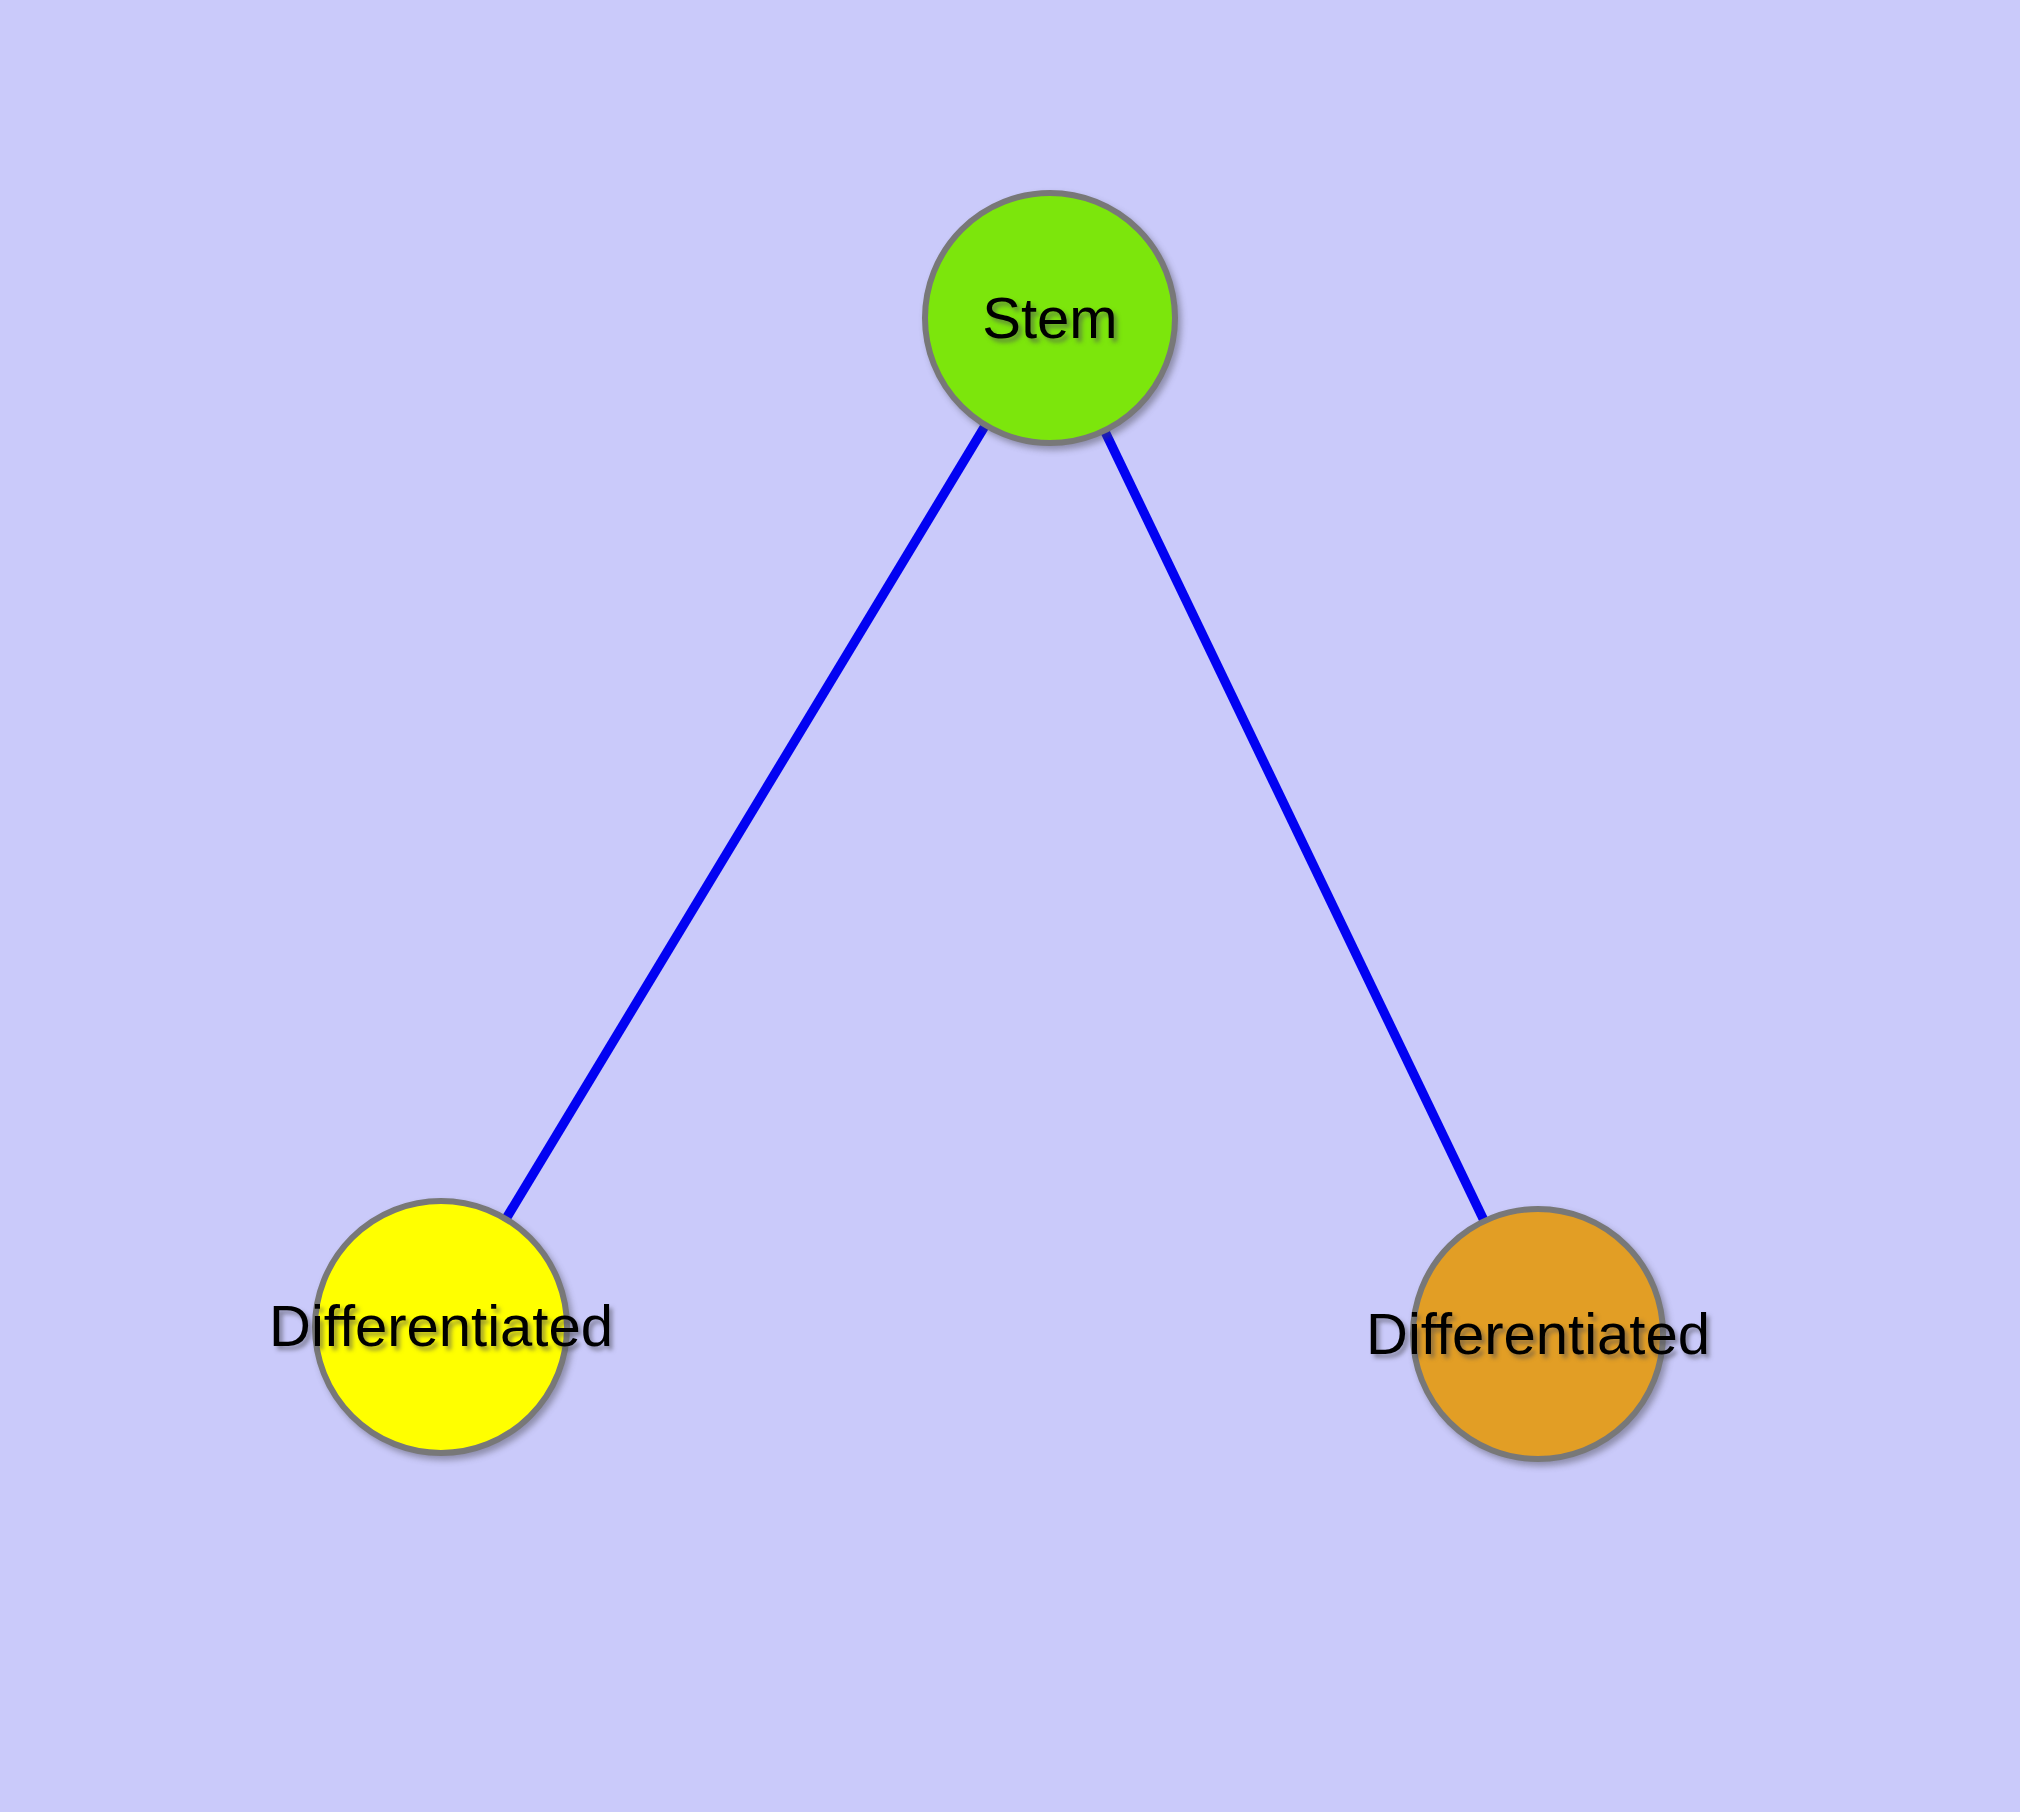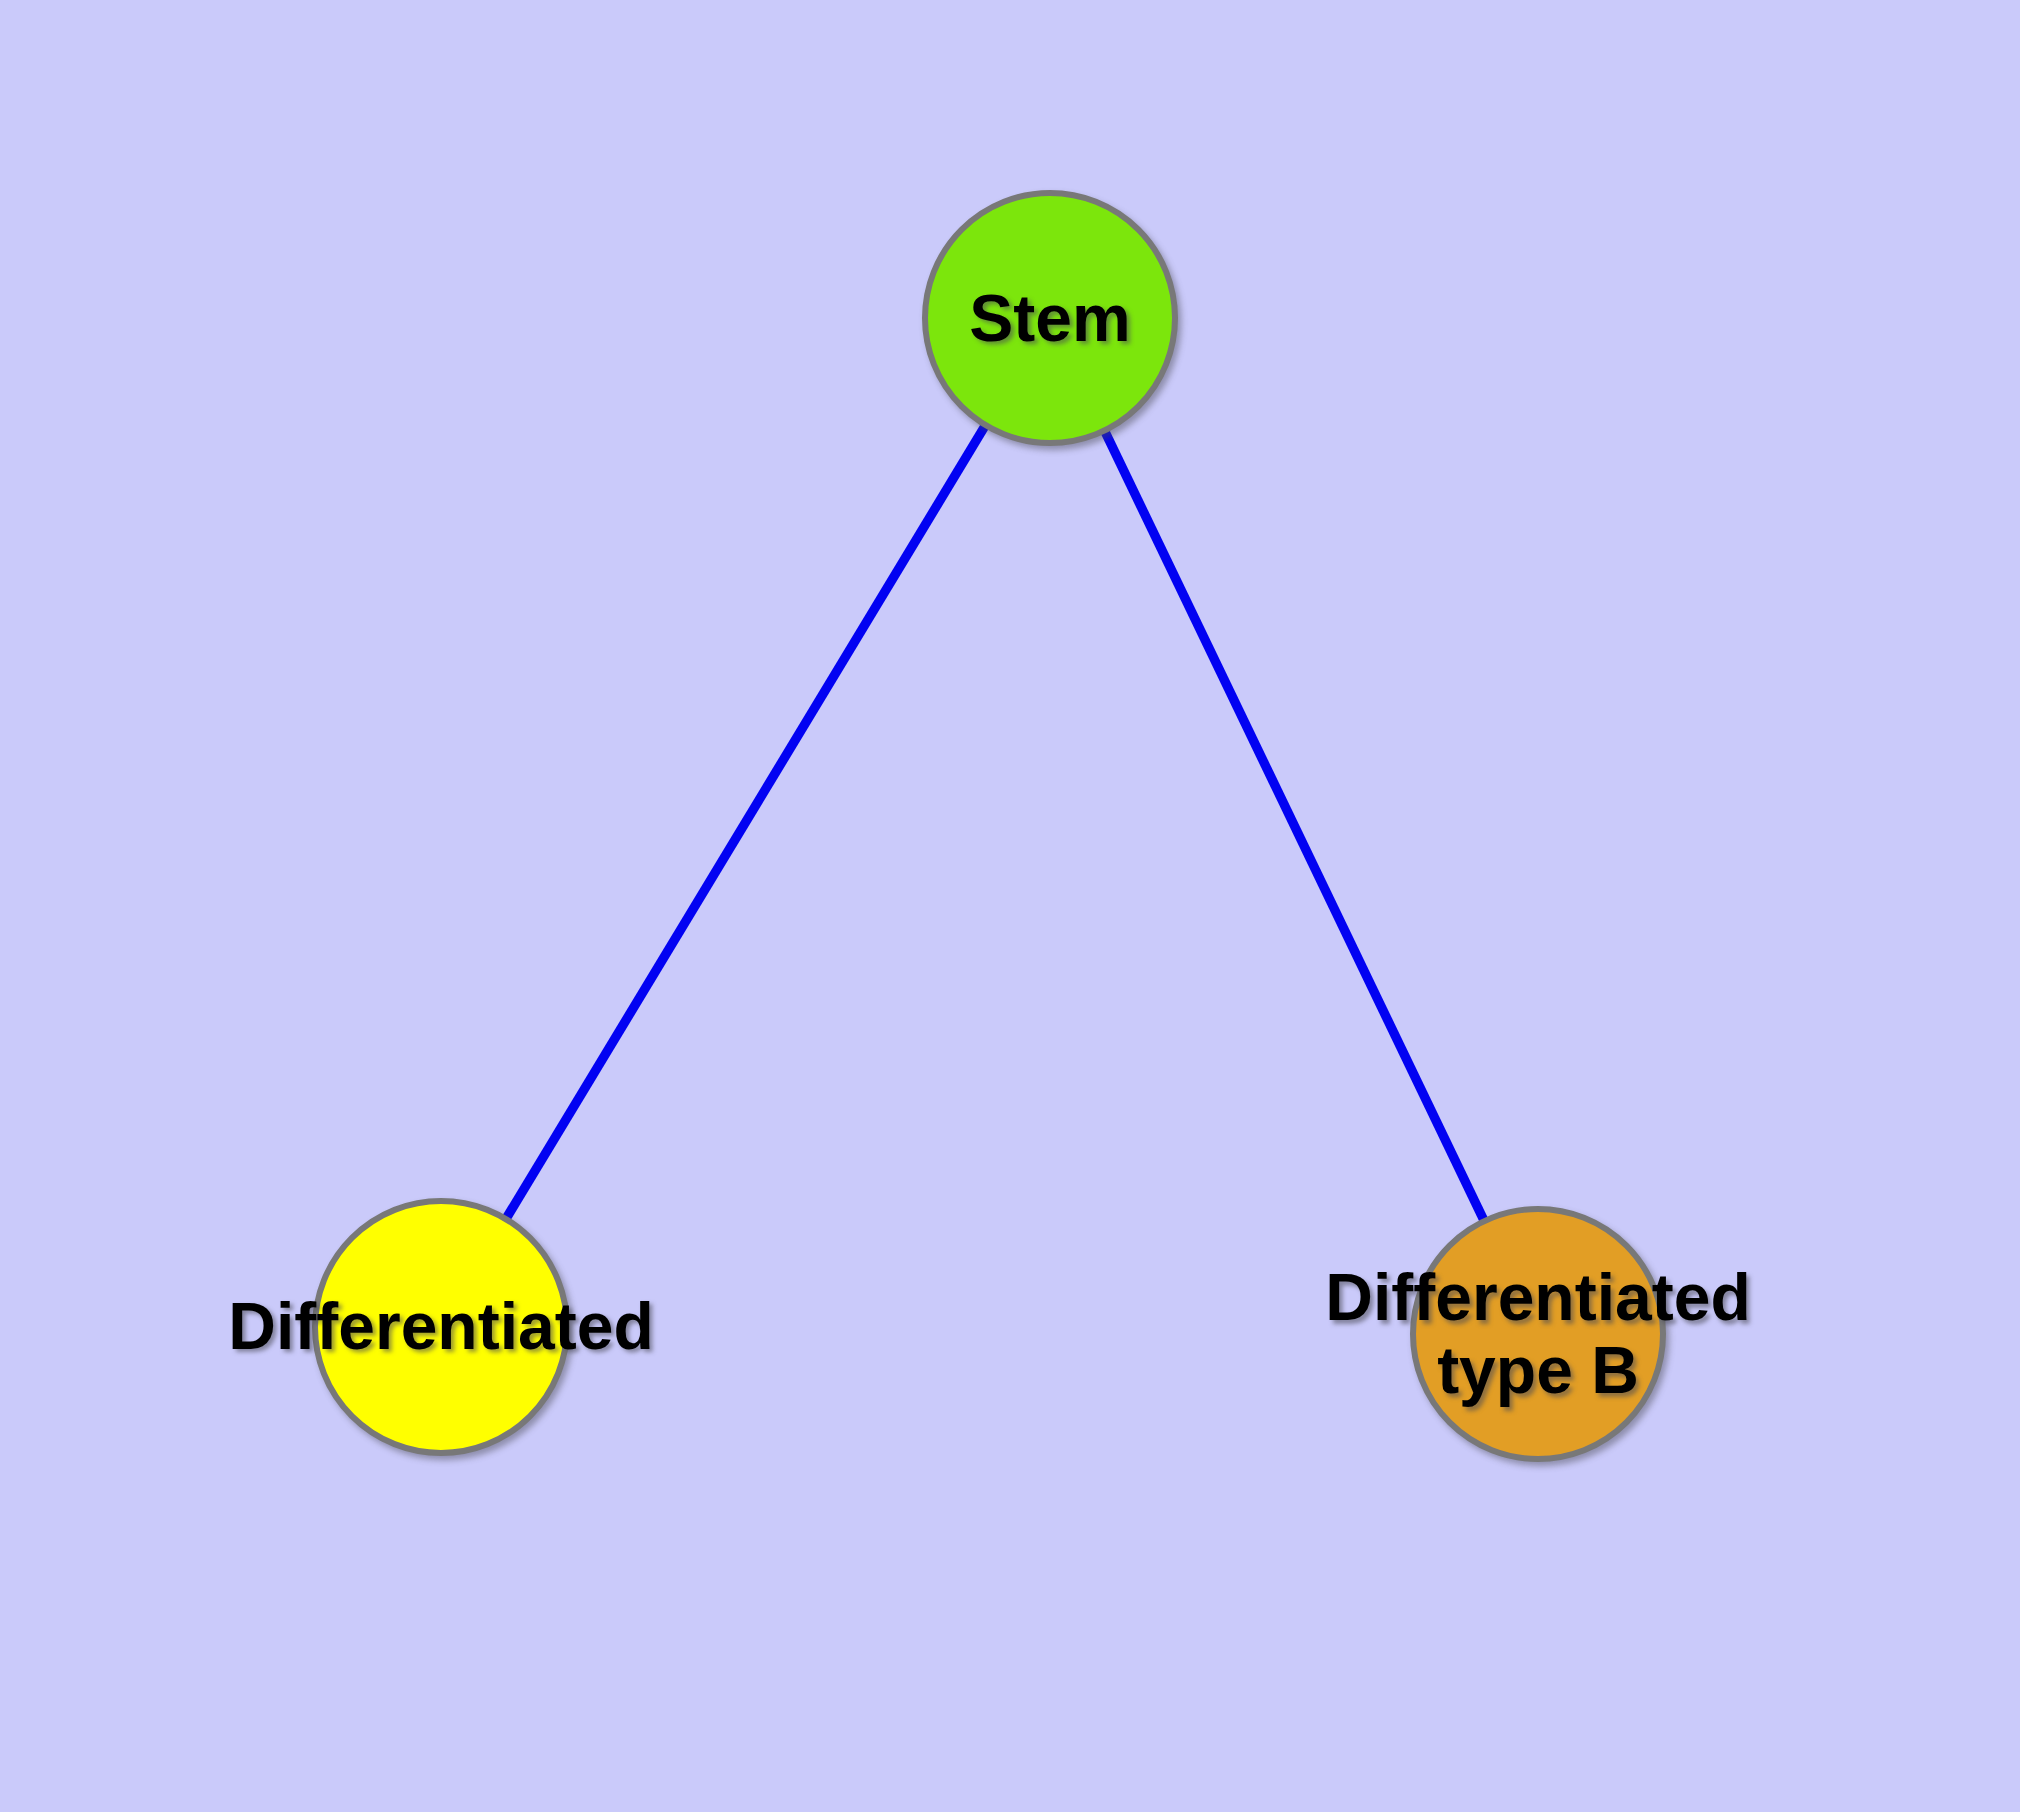--- a/index.html
+++ b/index.html
@@ -26,22 +26,22 @@
     box-sizing: border-box;
     box-shadow: 3.4px 4.2px 6px rgba(70, 70, 80, 0.45);
   }
   .node-label {
     position: absolute;
     transform: translate(-50%, -50%);
     display: flex;
     flex-direction: column;
     align-items: center;
     justify-content: center;
-    font-weight: bold;
-    font-size: 66px;
+    font-weight: normal;
+    font-size: 58px;
     line-height: 1.1;
     color: #000000;
     white-space: nowrap;
     text-align: center;
     text-shadow: 3.4px 3.4px 4.2px rgba(75, 75, 85, 0.55);
     letter-spacing: 0px;
   }
 </style>
 </head>
 <body>
@@ -60,17 +60,16 @@
   <div class="node-label" style="left: 1050px; top: 318px; color: rgb(0, 0, 0);">
     <span>Stem</span>
   </div>
 
   <div class="node-label" style="left: 441px; top: 1326px; color: rgb(0, 0, 0);">
     <span>Differentiated</span>
   </div>
 
   <div class="node-label" style="left: 1538px; top: 1334px; color: rgb(0, 0, 0);">
     <span>Differentiated</span>
-    <span>type B</span>
   </div>
 
 </div>
 
 
 </body></html>

